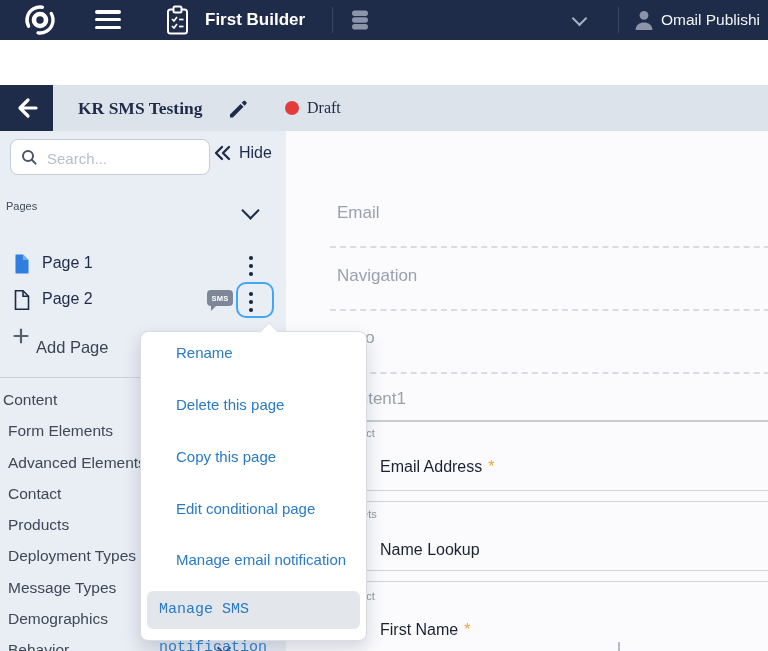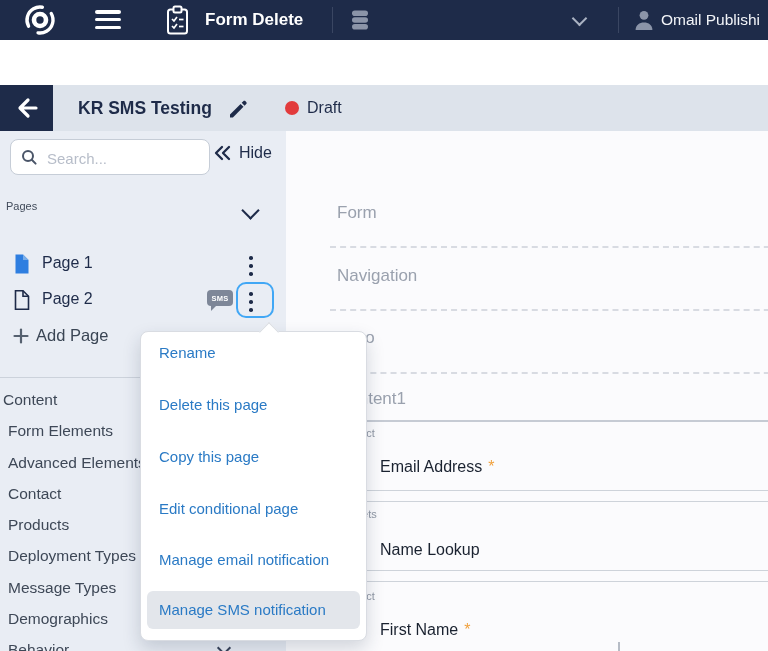--- a/index.html
+++ b/index.html
@@ -10,21 +10,21 @@
   .topbar{position:absolute;left:0;top:0;width:768px;height:40px;background:#1e2b49;}
   .topbar .abs{position:absolute;}
   .tb-title{left:205px;top:0;height:40px;line-height:40px;color:#ffffff;font-size:17px;font-weight:bold;}
   .tb-div{width:1px;height:26px;top:7px;background:#3a4662;}
   .tb-text{top:0;height:40px;line-height:40px;color:#f2f4f8;font-size:15.5px;white-space:nowrap;}
   .burger{left:95px;top:10px;display:flex;flex-direction:column;gap:4.2px;}
   .burger div{width:26px;height:3.6px;background:#ffffff;border-radius:2px;}
   .chev{display:inline-block;width:9px;height:9px;border-right:2.4px solid #aab2c2;border-bottom:2.4px solid #aab2c2;transform:rotate(45deg);}
 
   
-  .header{position:absolute;left:0;top:85px;width:768px;height:46px;background:#dde3eb;}
+  .header{position:absolute;left:0;top:85px;width:768px;height:46px;background:#dde3eb;font-family:Liberation Serif, serif;}
   .backbtn{position:absolute;left:0;top:0;width:53px;height:46px;background:#1e2b49;display:flex;align-items:center;justify-content:center;cursor:pointer;}
   .form-title{position:absolute;left:78px;top:0;height:46px;line-height:46px;color:#1e2b49;font-size:17.5px;font-weight:bold;}
   .pencil{position:absolute;left:227px;top:12px;}
   .status-dot{position:absolute;left:285px;top:16px;width:14px;height:14px;border-radius:50%;background:#e23b3c;}
   .status-label{position:absolute;left:307px;top:0;height:46px;line-height:46px;color:#1e2b49;font-size:16px;}
 
   
   .sidebar{position:absolute;left:0;top:131px;width:286px;height:520px;background:#e9edf4;overflow:hidden;}
   .search-box{position:absolute;left:10px;top:8px;width:200px;height:36px;background:#ffffff;border:1px solid #c6cdd7;border-radius:8px;box-sizing:border-box;}
   .search-box svg{position:absolute;left:10px;top:9px;}
@@ -38,21 +38,21 @@
   .page-row .picon{position:absolute;left:14px;top:3px;}
   .page-row .plabel{position:absolute;left:42px;top:3px;font-size:16px;color:#1e2b49;}
   .kebab{position:absolute;display:flex;flex-direction:column;gap:4.4px;align-items:center;cursor:pointer;}
   .kebab i{width:3.6px;height:3.6px;border-radius:50%;background:#1e2b49;}
   .sms-badge{position:absolute;left:207px;top:3px;width:26px;height:16px;background:#7e8798;border-radius:4px;color:#ffffff;
              font-size:7.5px;font-weight:bold;letter-spacing:.3px;display:flex;align-items:center;justify-content:center;}
   .sms-badge:after{content:"";position:absolute;left:4px;bottom:-5px;border:3.5px solid transparent;border-top-color:#7e8798;border-left-color:#7e8798;}
   .kebab-box{position:absolute;left:236px;top:151px;width:38px;height:36px;border:2.5px solid #41a7f5;border-radius:10px;box-sizing:border-box;}
   .addpage-row{position:absolute;left:0;top:192px;width:286px;height:30px;cursor:pointer;}
   .addpage-row svg{position:absolute;left:13px;top:5px;}
-  .addpage-row span{position:absolute;left:36px;top:3px;font-size:16.5px;color:#3a4554;}
+  .addpage-row span{position:absolute;left:36px;top:15px;font-size:16.5px;color:#3a4554;}
   .side-div{position:absolute;left:0;top:246px;width:286px;height:1px;background:#ccd2db;}
   .nav-list{position:absolute;left:0;top:253px;width:286px;list-style:none;margin:0;padding:0;}
   .nav-list li{height:31.3px;line-height:31.3px;padding-left:8px;font-size:15.5px;color:#3e4857;cursor:pointer;white-space:nowrap;}
   .nav-list li:first-child{padding-left:3px;}
   .scroll-chev{position:absolute;left:219px;top:512px;width:8px;height:8px;border-right:2.2px solid #38435a;border-bottom:2.2px solid #38435a;transform:rotate(45deg);}
 
   
   .canvas{position:absolute;left:286px;top:131px;width:482px;height:520px;background:#fbfbfd;}
   .ph-label{position:absolute;left:51px;font-size:17px;color:#9aa1ae;}
   .dash{position:absolute;left:44px;width:460px;height:0;border-top:2px dashed #d8dbe2;}
@@ -64,23 +64,23 @@
   .card-a{top:291px;height:69px;border-bottom:1.5px solid #ced3da;}
   .card-b{top:370px;height:70px;border-top:1.5px solid #ced3da;border-bottom:1.5px solid #ced3da;}
   .card-c{top:450px;height:120px;border-top:1.5px solid #ced3da;}
   .mini-tick{position:absolute;left:332px;top:511px;width:2px;height:10px;background:#b6bcc6;}
 
   
   .menu{position:absolute;left:140px;top:331px;width:227px;height:310px;background:#ffffff;border:1px solid #d9dce2;
         border-radius:8px;box-shadow:0 8px 18px rgba(30,43,73,.18);box-sizing:border-box;z-index:50;}
   .menu-caret{position:absolute;left:121px;top:-7px;width:13px;height:13px;background:#ffffff;
               border-left:1px solid #d9dce2;border-top:1px solid #d9dce2;transform:rotate(45deg);}
-  .menu-item{position:absolute;left:0;right:0;height:40px;line-height:40px;padding-left:18px;font-size:15px;color:#2a7ac5;cursor:pointer;}
+  .menu-item{position:absolute;left:0;right:0;height:40px;line-height:40px;padding-left:35px;font-size:15px;color:#2a7ac5;cursor:pointer;}
   .mi-0{top:1px}.mi-1{top:53px}.mi-2{top:105px}.mi-3{top:157px}.mi-4{top:208px}
-  .menu-item.active{top:259px;left:6px;right:6px;height:38px;line-height:38px;padding-left:12px;background:#e3e6eb;border-radius:6px;}
+  .menu-item.active{top:259px;left:6px;right:6px;height:38px;line-height:38px;padding-left:12px;background:#e3e6eb;border-radius:6px;font-family:Liberation Mono, monospace;}
 </style>
 </head>
 <body>
 
 <div class="screen">
 
   <div class="topbar">
     <svg class="abs" style="left:22px;top:2px" width="36" height="36" viewBox="0 0 36 36">
       <circle cx="18" cy="18" r="13" fill="none" stroke="#ffffff" stroke-width="3.4" stroke-dasharray="29 12" stroke-linecap="round" transform="rotate(-30 18 18)"></circle>
       <circle cx="18" cy="18" r="6" fill="none" stroke="#ffffff" stroke-width="4.6"></circle>
@@ -91,21 +91,21 @@
         <div></div>
       </div>
     <svg class="abs" style="left:164px;top:5px" width="27" height="31" viewBox="0 0 27 31">
       <rect x="4" y="4.5" width="19" height="24" rx="2.5" fill="none" stroke="#ffffff" stroke-width="2"></rect>
       <rect x="9.5" y="1.5" width="8" height="6" rx="1.5" fill="#1e2b49" stroke="#ffffff" stroke-width="2"></rect>
       <polyline points="8,14 10,16 13,12" fill="none" stroke="#ffffff" stroke-width="1.7"></polyline>
       <line x1="15" y1="14.5" x2="19.5" y2="14.5" stroke="#ffffff" stroke-width="1.7"></line>
       <polyline points="8,21 10,23 13,19" fill="none" stroke="#ffffff" stroke-width="1.7"></polyline>
       <line x1="15" y1="21.5" x2="19.5" y2="21.5" stroke="#ffffff" stroke-width="1.7"></line>
     </svg>
-    <div class="abs tb-title">Form Delete</div>
+    <div class="abs tb-title">First Builder</div>
 
     <div class="abs tb-div" style="left:332px"></div>
     <svg class="abs" style="left:349px;top:9px" width="22" height="22" viewBox="0 0 22 22" fill="#8b94a8">
       <rect x="3" y="1.5" width="16" height="5.6" rx="2.8"></rect>
       <rect x="3" y="8.2" width="16" height="5.6" rx="2.8"></rect>
       <rect x="3" y="14.9" width="16" height="5.6" rx="2.8"></rect>
     </svg>
     <span class="abs chev" style="left:574px;top:13px"></span>
 
     <div class="abs tb-div" style="left:618px"></div>
@@ -198,21 +198,21 @@
       <li>Products</li>
       <li>Deployment Types</li>
       <li>Message Types</li>
       <li>Demographics</li>
       <li>Behavior</li>
     </ul>
     <span class="scroll-chev"></span>
   </div>
 
   <div class="canvas">
-    <div class="ph-label" style="top:72px">Form</div>
+    <div class="ph-label" style="top:72px">Email</div>
     <div class="dash" style="top:115px"></div>
     <div class="ph-label" style="top:135px">Navigation</div>
     <div class="dash" style="top:178px"></div>
     <div class="ph-label" style="top:197px">Logo</div>
     <div class="dash" style="top:241px"></div>
     <div class="ph-label" style="top:258px">Content1</div>
     <div class="solid-line" style="top:289px"></div>
 
     <div class="card card-a">
       <span class="cat" style="top:5px">Contact</span>

